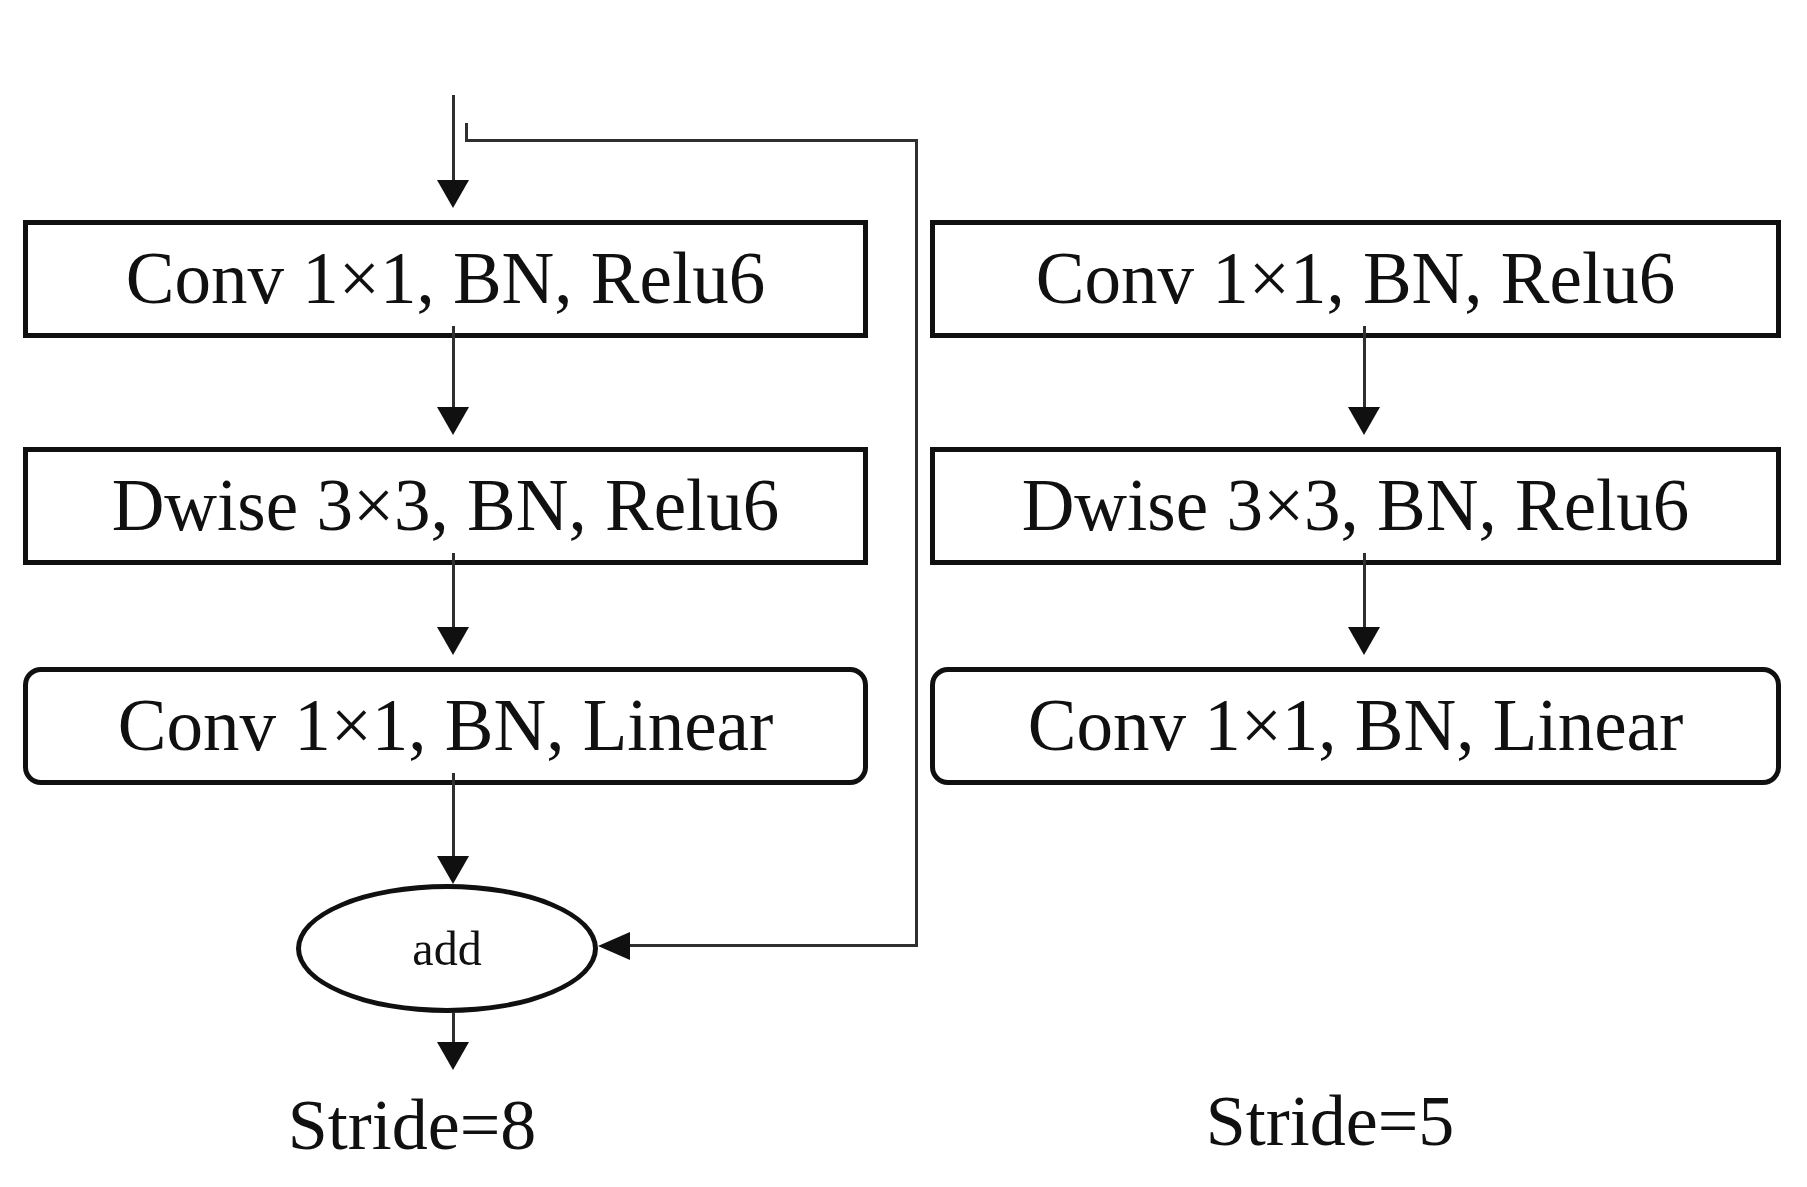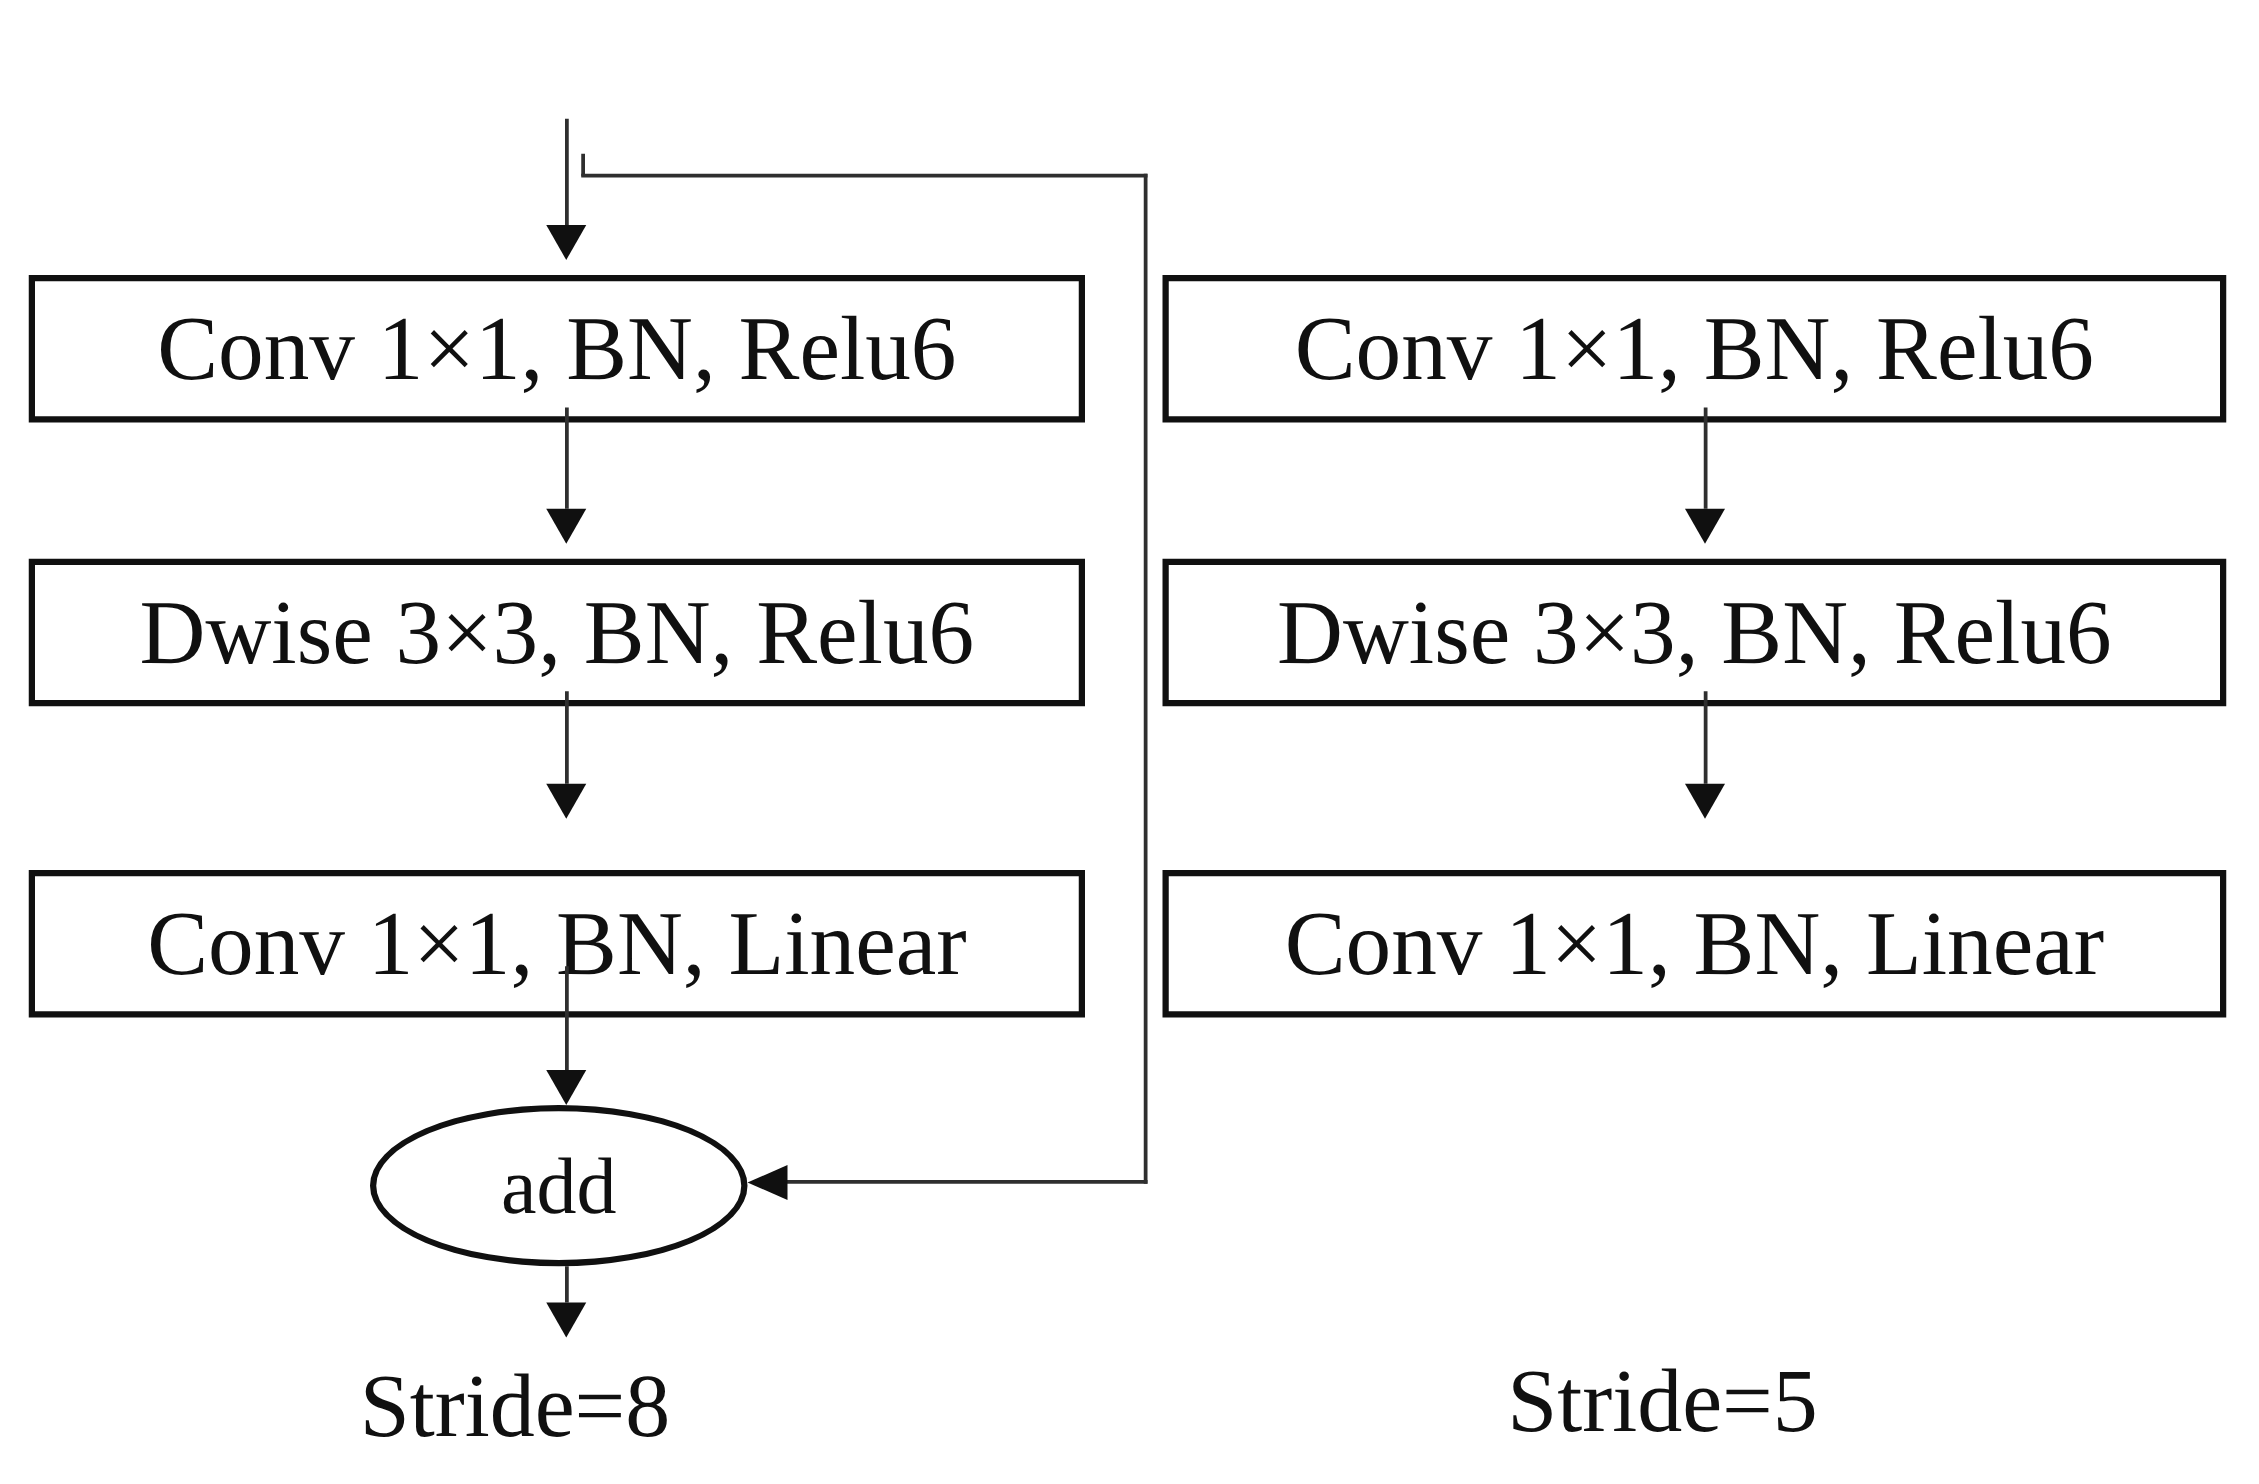--- a/index.html
+++ b/index.html
@@ -22,40 +22,40 @@
     font-size:72px;line-height:1.1;text-align:center;white-space:nowrap;
   }
   .flow-box{
     position:absolute;height:118px;box-sizing:border-box;
     border:5px solid var(--border);
     display:flex;align-items:center;justify-content:center;
     font-size:73px;white-space:nowrap;background:var(--bg);margin-top:12px;
   }
   .col-left{left:23px;width:845px;}
   .col-right{left:930px;width:851px;}
-  .row1{top:208px;} .row2{top:435px;justify-content:center;} .row3{top:684px;}
+  .row1{top:208px;} .row2{top:435px;justify-content:center;} .row3{top:655px;border-radius:18px;}
   .vline{position:absolute;width:3px;background:var(--line);}
   .hline{position:absolute;height:3px;background:var(--line);}
   .arrow-down{
     position:absolute;width:0;height:0;
     border-left:16px solid transparent;
     border-right:16px solid transparent;
     border-top:28px solid var(--border);
   }
   .arrow-left{
     position:absolute;width:0;height:0;
     border-top:14px solid transparent;
     border-bottom:14px solid transparent;
     border-right:32px solid var(--border);
   }
   .add-node{
     position:absolute;left:296px;top:884px;width:302px;height:129px;
     box-sizing:border-box;border:5px solid var(--border);border-radius:50%;
     display:flex;align-items:center;justify-content:center;
-    font-size:64px;background:var(--bg);
+    font-size:48px;background:var(--bg);
   }
   .caption{
     position:absolute;width:400px;font-size:72px;line-height:1.05;
     text-align:center;white-space:nowrap;
   }
   .caption-left{left:212px;top:1088px;}
   .caption-right{left:1130px;top:1084px;}
 </style>
 </head>
 <body>

